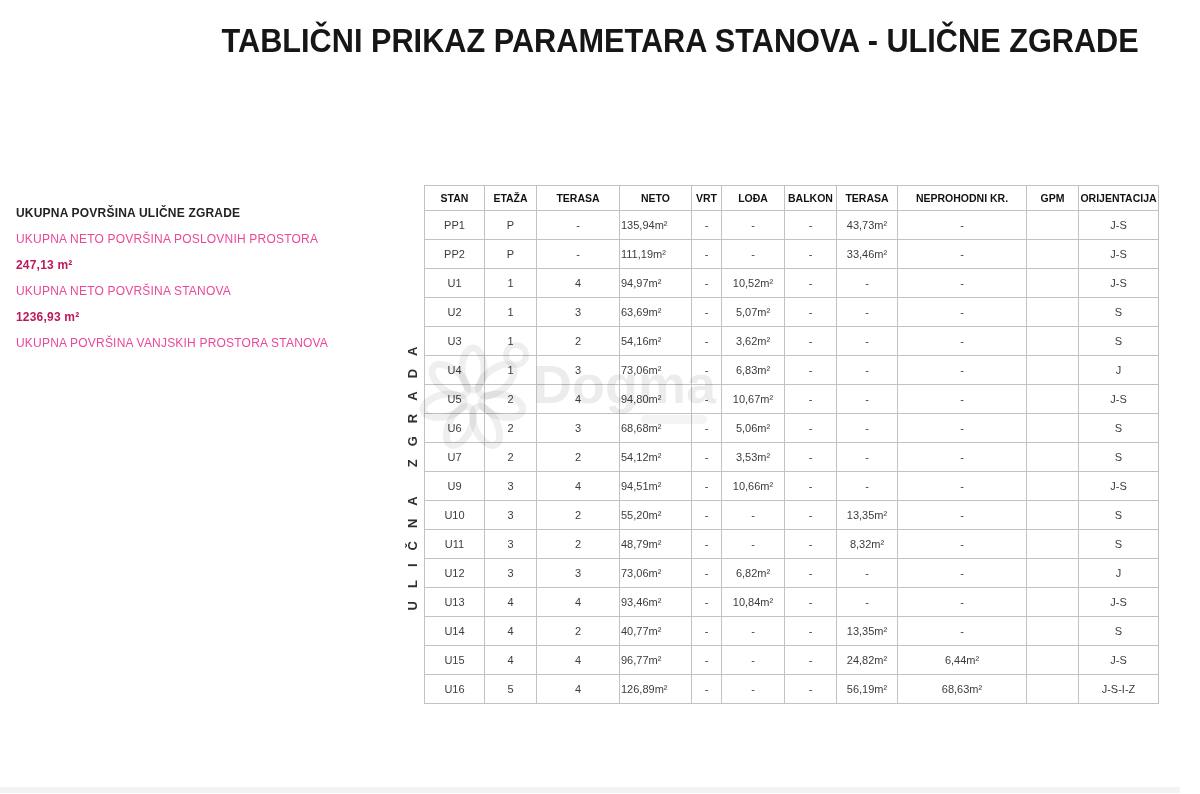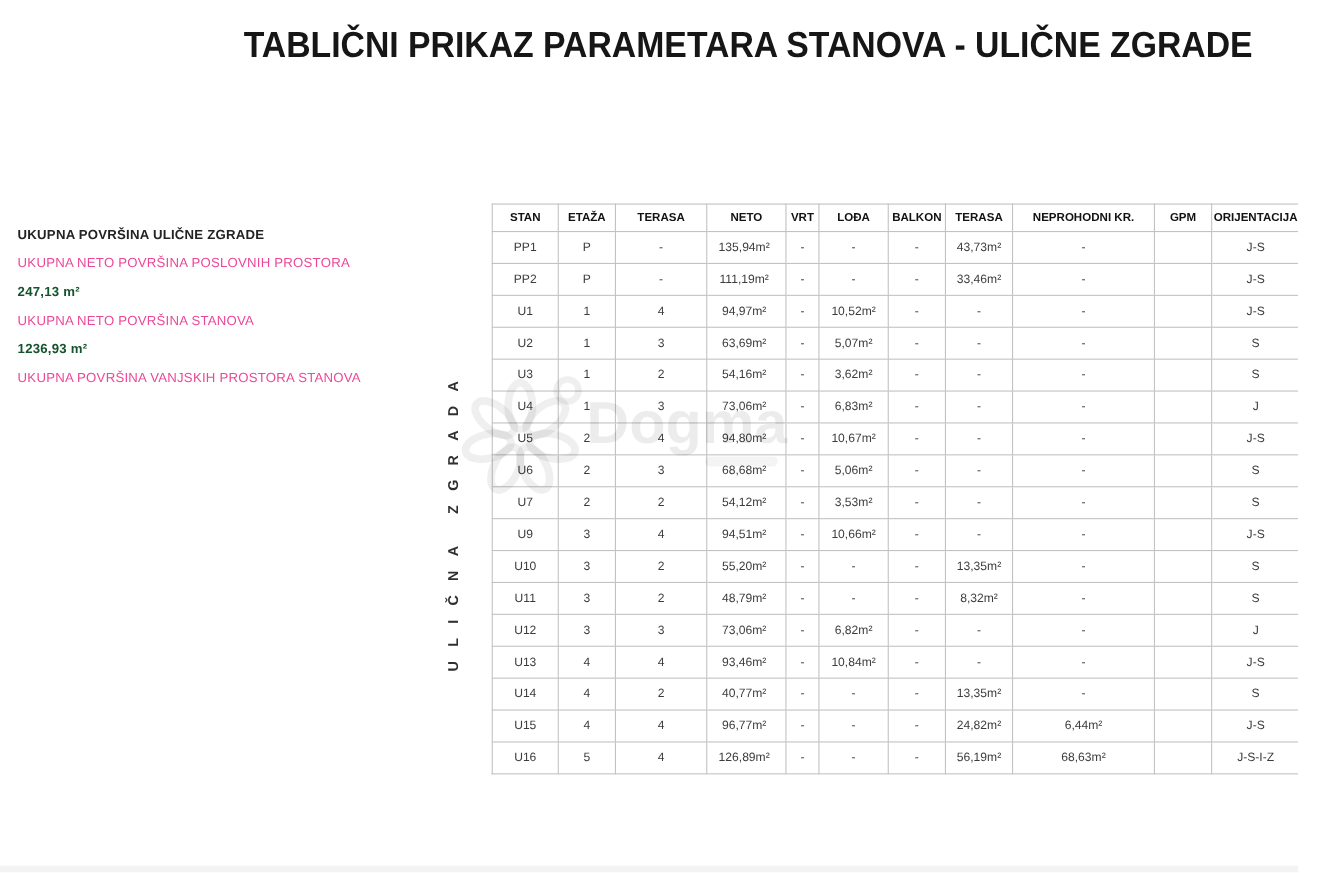--- a/index.html
+++ b/index.html
@@ -20,43 +20,43 @@
   .title-wrap span {
     display:inline-block; white-space:nowrap;
     font-size:33px; font-weight:bold; color:#161616;
     transform:scaleX(0.93); transform-origin:50% 50%;
   }
 
   
   .summary { position:absolute; left:16px; top:174px; width:410px; }
   .summary .line { display:block; font-size:12px; margin-bottom:12px; color:#ec4899; letter-spacing:0.2px; }
   .summary .head { font-weight:bold; color:#232323;margin-top:32px; }
-  .summary .val  { font-weight:bold; color:#14532d; }
+  .summary .val  { font-weight:bold; color:#be185d; }
 
   
   .vlabel {
     position:absolute; left:412px; top:472px;
     transform:translate(-50%,-50%) rotate(-90deg);
     white-space:nowrap;
     font-size:13px; font-weight:bold; letter-spacing:13px; color:#2f2f2f;
   }
 
   
-  .table-wrap { position:absolute; left:447px; top:185px; }
+  .table-wrap { position:absolute; left:424px; top:185px; }
   table { border-collapse:collapse; table-layout:fixed; width:734px; }
   th, td { border:1px solid #c2c2c2; overflow:hidden; white-space:nowrap; }
   th {
     height:25px; font-size:10.5px; font-weight:bold; color:#121212;
     text-align:center; padding:0 1px; background:#ffffff;
   }
   td {
     height:29px; font-size:11px; color:#3c3c3c;
     text-align:center; padding:0 1px; background:transparent;
   }
-  td.neto { text-align:center; padding-right:5px; }
+  td.neto { text-align:left; padding-right:5px; }
 
   
   .watermark { position:absolute; left:415px; top:335px; pointer-events:none; }
 
   
   .bottom-strip {
     position:absolute; left:0; right:0; bottom:1px; height:6px;
     background:#f3f3f3;
   }
 </style>

